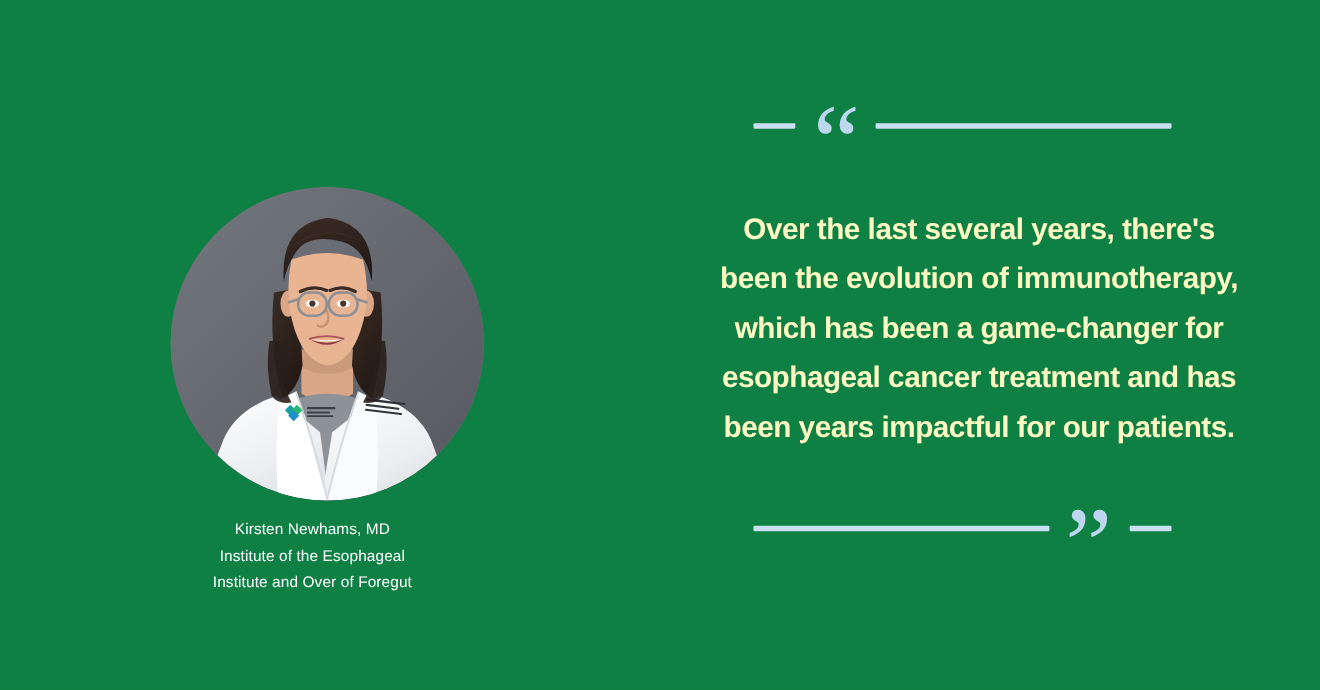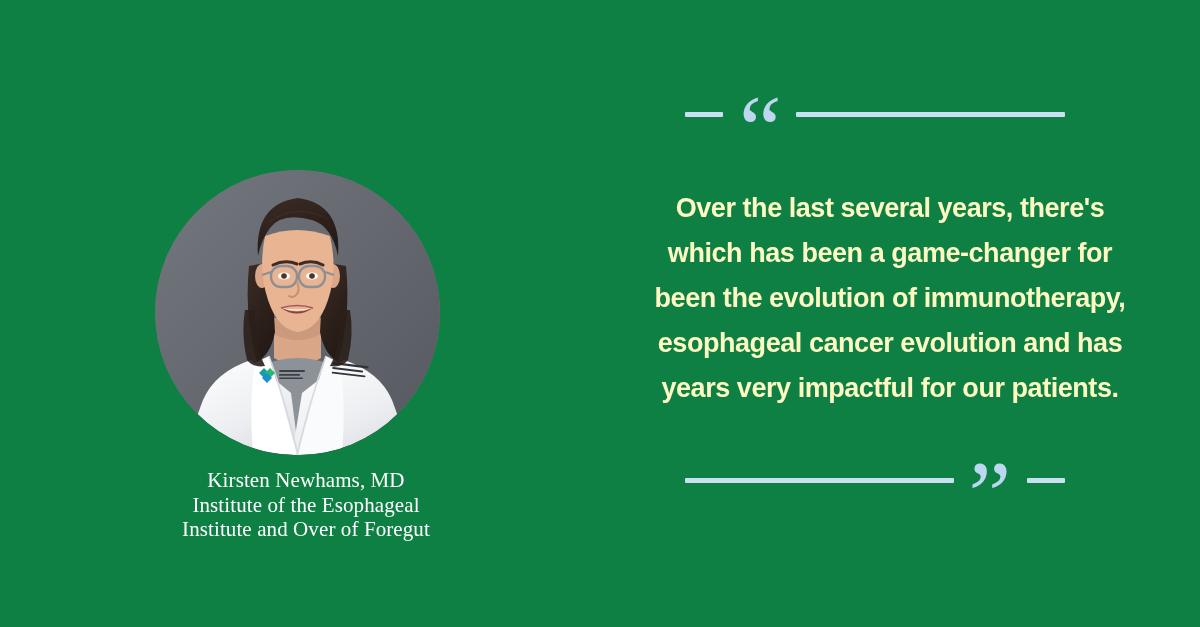--- a/index.html
+++ b/index.html
@@ -41,27 +41,27 @@
     height: 285px;
     border-radius: 50%;
     overflow: hidden;
     background: #6b6f76;
   }
 
   .avatar svg { display: block; width: 285px; height: 285px; }
 
   .attribution {
     position: absolute;
-    left: 136px;
+    left: 114px;
     top: 468px;
     width: 340px;
     text-align: center;
-    font-family: Liberation Serif, serif;
+    font-family: Liberation Sans, sans-serif;
     color: #ffffff;
-    font-size: 21px;
+    font-size: 14px;
     line-height: 24.5px;
     letter-spacing: 0.1px;
   }
 
   .attribution .line { display: block; white-space: nowrap; }
 
   
 
   .quote-column {
     position: absolute;
@@ -239,24 +239,24 @@
   <div class="quote-column">
 
     <div class="ornament top">
       <span class="rule short"></span>
       <span class="quote-glyph open">“</span>
       <span class="rule long"></span>
     </div>
 
     <div class="quote-text">
       <span class="qline">Over the last several years, there's</span>
+      <span class="qline">been the evolution of immunotherapy,</span>
       <span class="qline">which has been a game-changer for</span>
-      <span class="qline">been the evolution of immunotherapy,</span>
-      <span class="qline">esophageal cancer evolution and has</span>
-      <span class="qline">years very impactful for our patients.</span>
+      <span class="qline">esophageal cancer treatment and has</span>
+      <span class="qline">been years impactful for our patients.</span>
     </div>
 
     <div class="ornament bottom">
       <span class="rule long"></span>
       <span class="quote-glyph close">”</span>
       <span class="rule short"></span>
     </div>
 
   </div>
 

